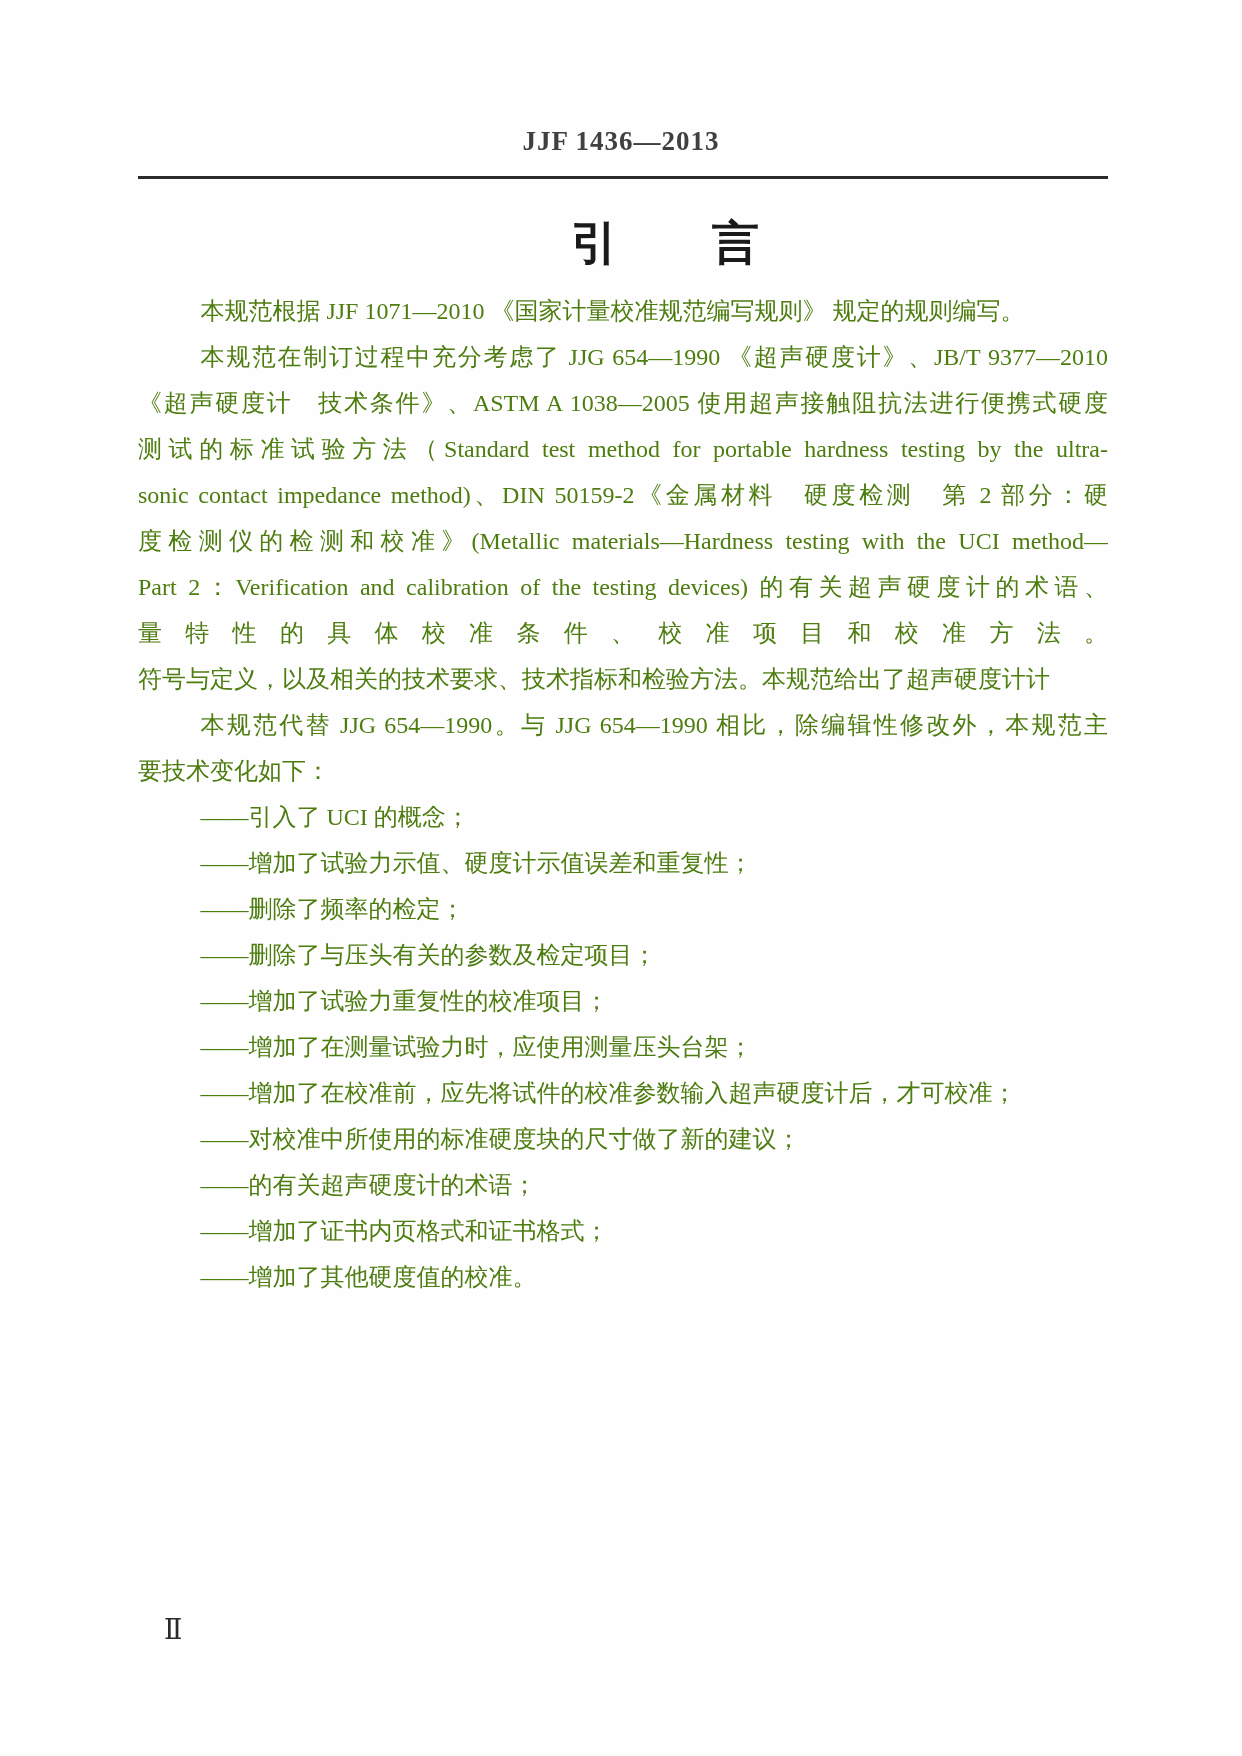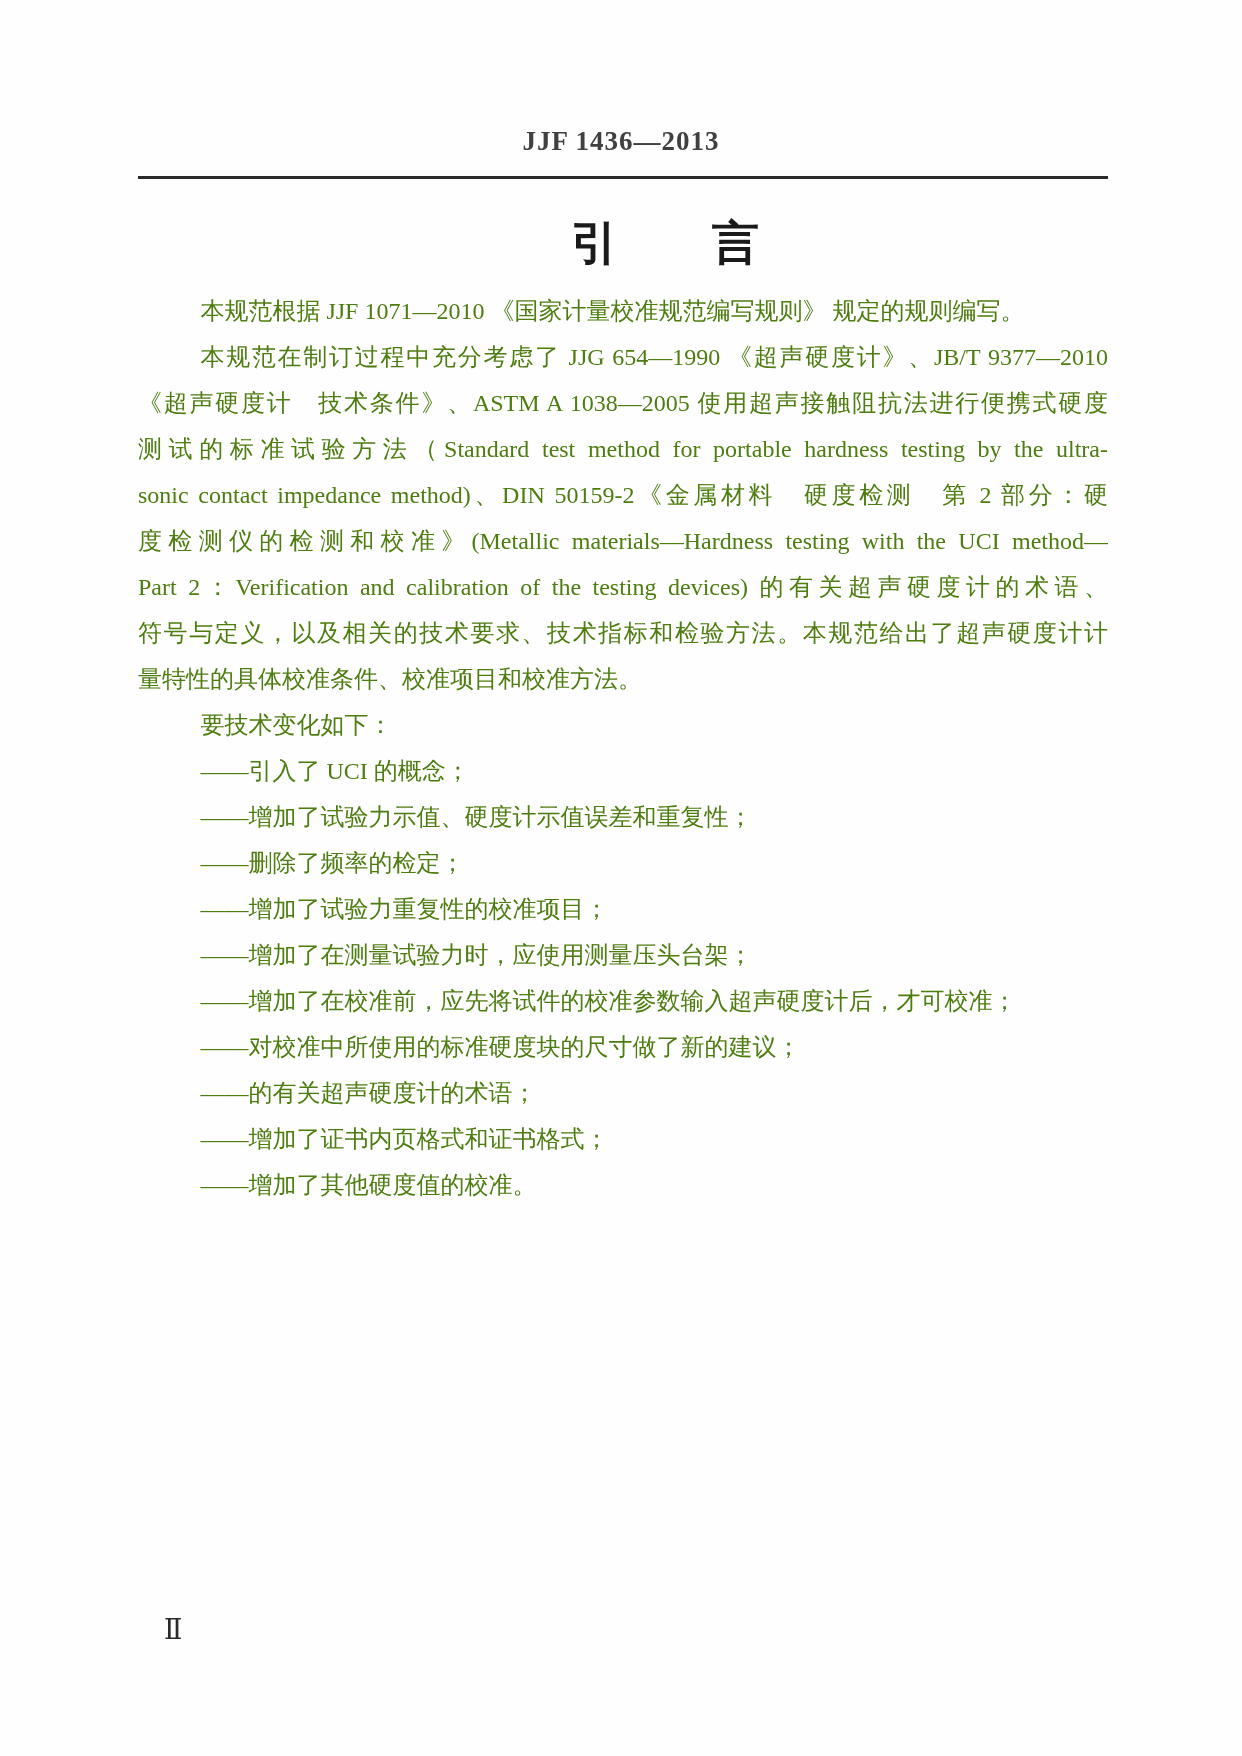--- a/index.html
+++ b/index.html
@@ -95,32 +95,34 @@
       <div class="doc-line">本规范根据 JJF 1071—2010 《国家计量校准规范编写规则》 规定的规则编写。</div>
     </div>
 
     <div class="para">
       <div class="doc-line">本规范在制订过程中充分考虑了 JJG 654—1990 《超声硬度计》、JB/T 9377—2010</div>
       <div class="doc-line">《超声硬度计　技术条件》、ASTM A 1038—2005 使用超声接触阻抗法进行便携式硬度</div>
       <div class="doc-line">测试的标准试验方法（Standard test method for portable hardness testing by the ultra-</div>
       <div class="doc-line">sonic contact impedance method)、DIN 50159-2《金属材料　硬度检测　第 2 部分：硬</div>
       <div class="doc-line">度检测仪的检测和校准》(Metallic materials—Hardness testing with the UCI method—</div>
       <div class="doc-line">Part 2：Verification and calibration of the testing devices) 的有关超声硬度计的术语、</div>
+      <div class="doc-line">量特性的具体校准条件、校准项目和校准方法。</div>
       <div class="doc-line">符号与定义，以及相关的技术要求、技术指标和检验方法。本规范给出了超声硬度计计</div>
-      <div class="doc-line">量特性的具体校准条件、校准项目和校准方法。</div>
     </div>
 
     <div class="para">
+      <div class="doc-line">本规范代替 JJG 654—1990。与 JJG 654—1990 相比，除编辑性修改外，本规范主</div>
       <div class="doc-line">要技术变化如下：</div>
     </div>
 
     <div class="bullet-list">
       <div class="bullet-line">——引入了 UCI 的概念；</div>
       <div class="bullet-line">——增加了试验力示值、硬度计示值误差和重复性；</div>
       <div class="bullet-line">——删除了频率的检定；</div>
+      <div class="bullet-line">——删除了与压头有关的参数及检定项目；</div>
       <div class="bullet-line">——增加了试验力重复性的校准项目；</div>
       <div class="bullet-line">——增加了在测量试验力时，应使用测量压头台架；</div>
       <div class="bullet-line">——增加了在校准前，应先将试件的校准参数输入超声硬度计后，才可校准；</div>
       <div class="bullet-line">——对校准中所使用的标准硬度块的尺寸做了新的建议；</div>
       <div class="bullet-line">——的有关超声硬度计的术语；</div>
       <div class="bullet-line">——增加了证书内页格式和证书格式；</div>
       <div class="bullet-line">——增加了其他硬度值的校准。</div>
     </div>
 
   </div>

